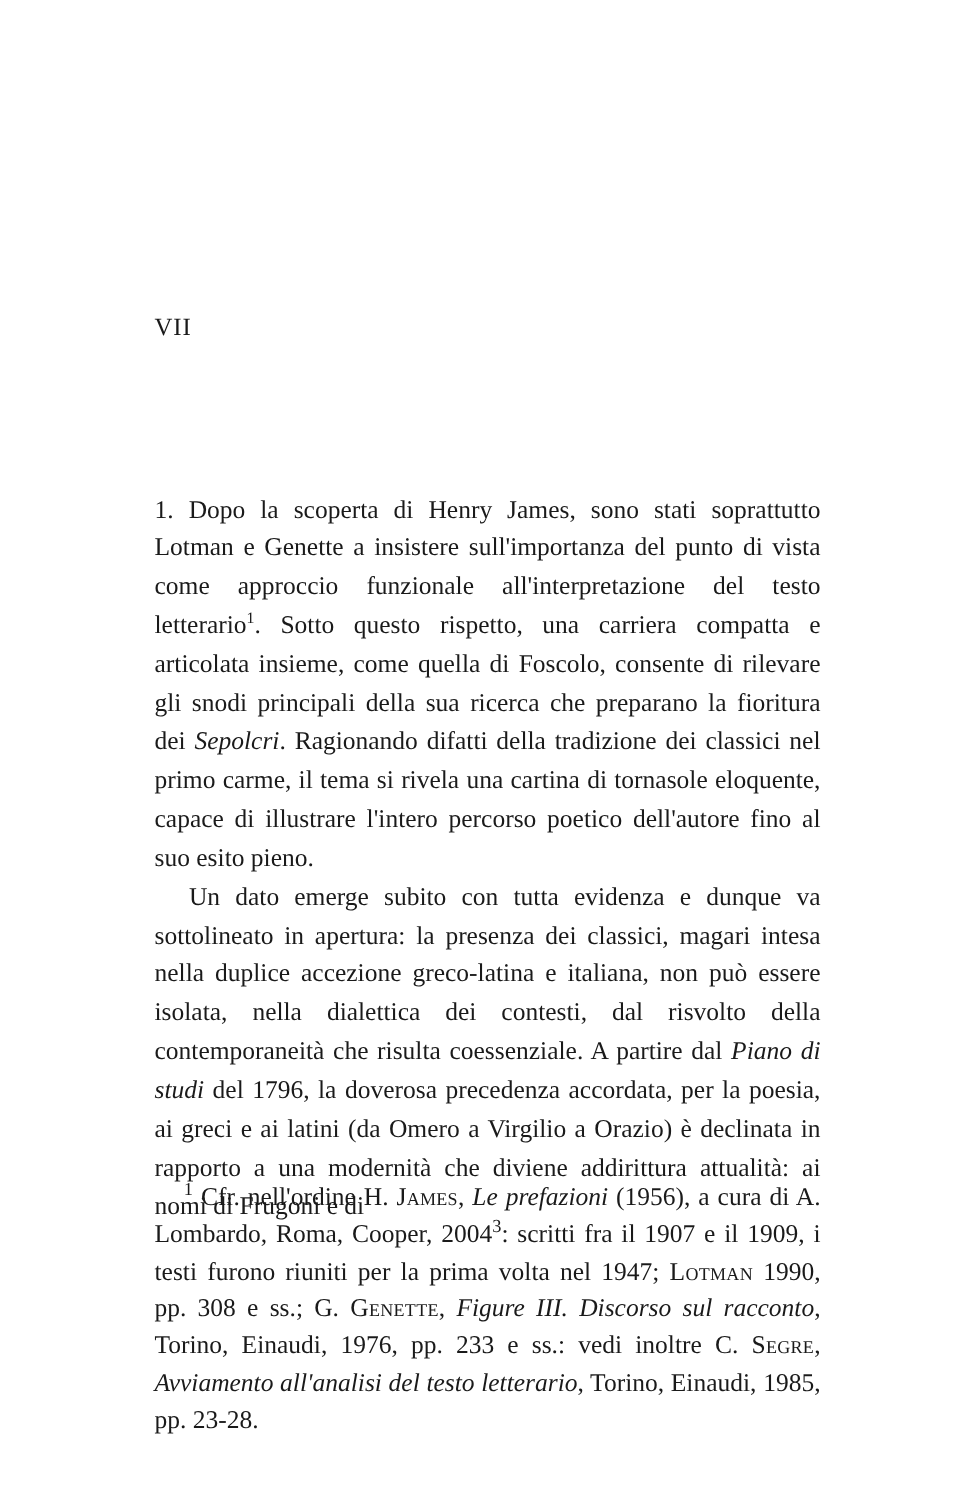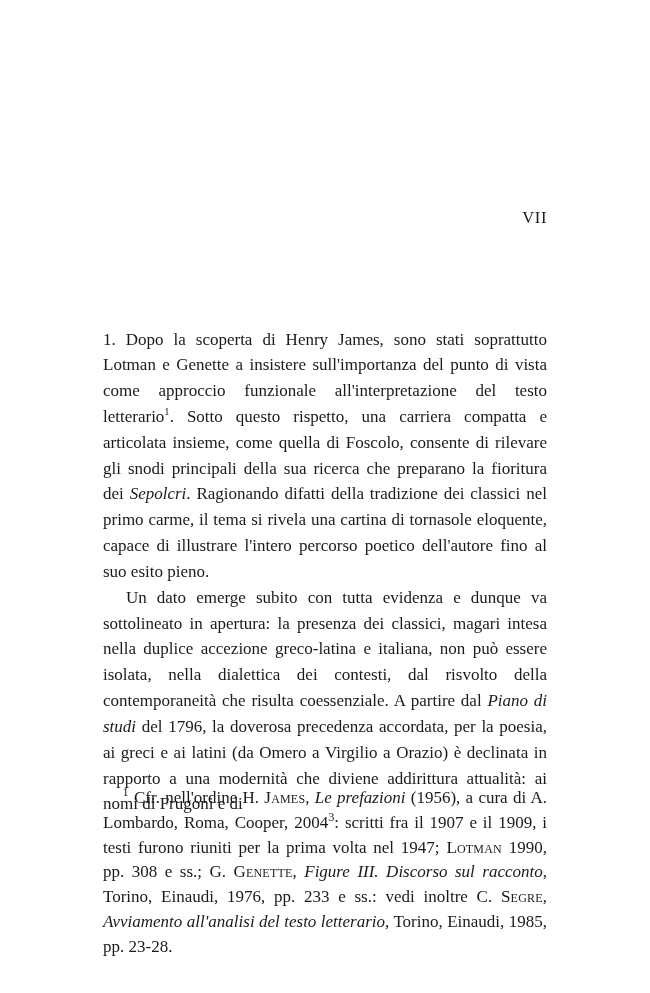--- a/index.html
+++ b/index.html
@@ -20,21 +20,21 @@
     height: 993px;
     box-sizing: border-box;
   }
   .content {
     position: absolute;
     left: 103px;
     top: 0;
     width: 444px;
   }
   .chapter-number {
-    text-align: right;
+    text-align: left;
     font-size: 16.5px;
     letter-spacing: 0.6px;
     margin-top: 210px;
     line-height: 1;
   }
   .chapter-title {
     text-align: center;
     margin-top: 32px;
     font-size: 14.5px;
     line-height: 1.2;

